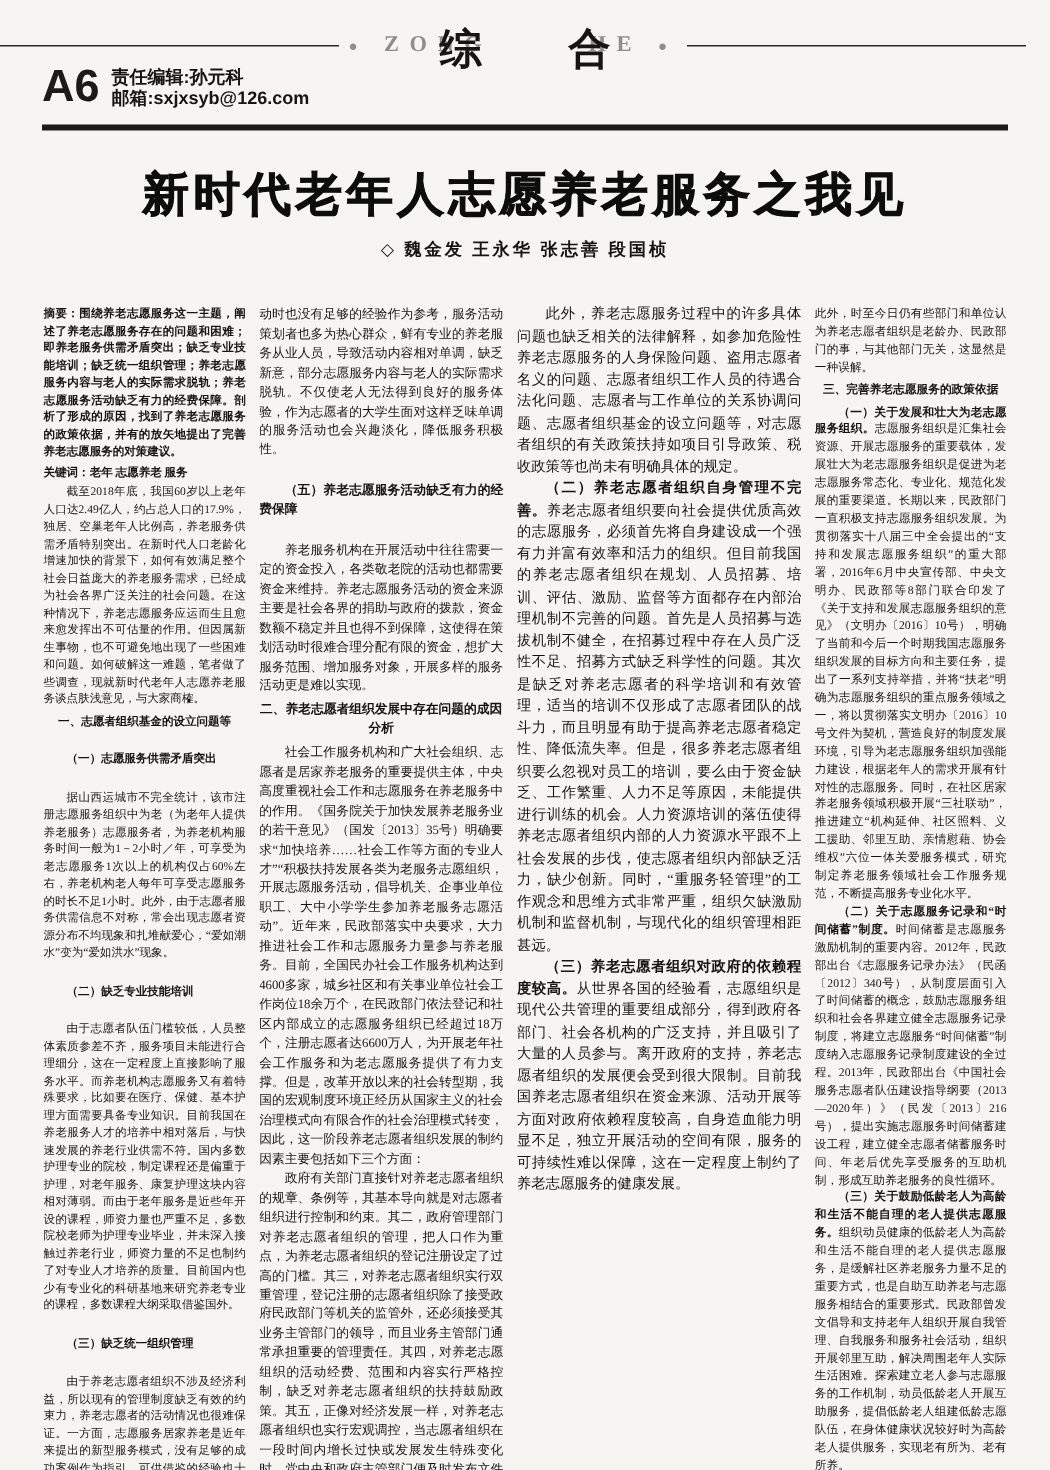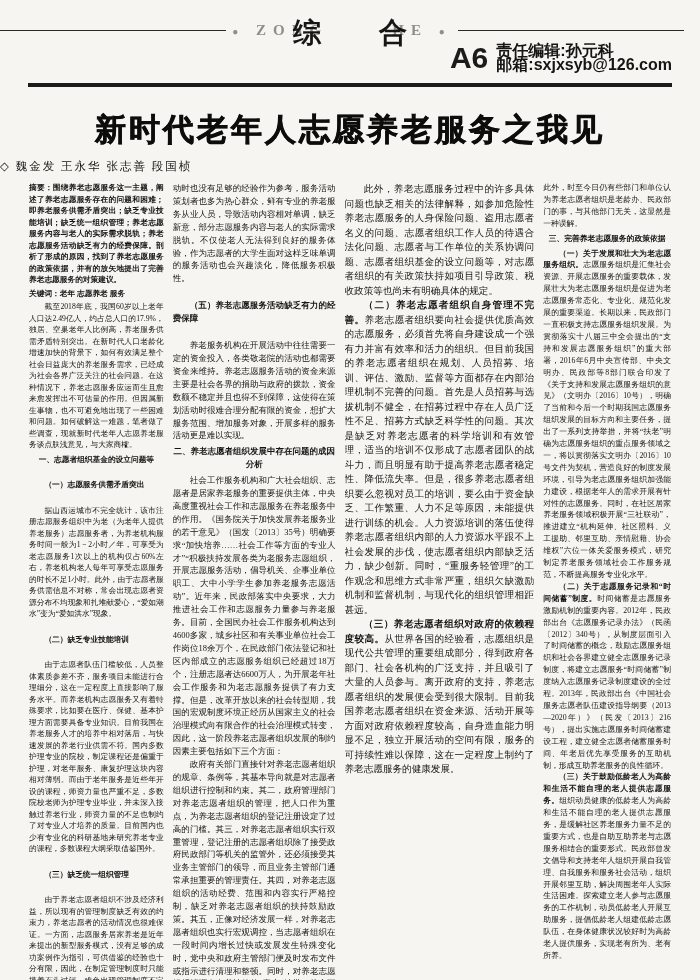--- a/index.html
+++ b/index.html
@@ -8,38 +8,38 @@
     font-family:"Liberation Serif","DejaVu Serif",serif;
     position:relative;overflow:hidden;
   }
   .page{position:absolute;inset:0;padding:14px 0 0 0;}
   
   .toprow{display:flex;align-items:center;margin:8px 16px 0 0;}
   .rule{flex:1;border-top:1.5px solid #2a2a28;height:0;}
   .pinyin{color:#8f8e8b;font-size:15px;letter-spacing:7px;font-weight:700;padding:0 6px;white-space:nowrap;}
   .dot{color:#8f8e8b;font-size:10px;}
   .pygap{width:52px;}
-  .hdr{display:flex;justify-content:flex-end;align-items:flex-end;padding:2px 28px 6px 28px;}
+  .hdr{display:flex;justify-content:flex-start;align-items:flex-end;padding:2px 28px 6px 28px;}
   .hdr-left{display:flex;align-items:center;gap:8px;}
   .pageno{font-size:30px;font-weight:900;font-family:"Liberation Sans","DejaVu Sans",sans-serif;color:#1c1b1a;}
-  .edlines{font-size:16px;font-weight:700;line-height:14px;font-family:"Liberation Sans",sans-serif;}
+  .edlines{font-size:12px;font-weight:700;line-height:14px;font-family:"Liberation Sans",sans-serif;}
   .secname{font-size:28px;font-weight:900;letter-spacing:58px;text-indent:58px;margin-top:-6px;white-space:nowrap;}
   .hdr-center{position:absolute;left:50%;transform:translateX(-50%);top:20px;text-align:center;}
   .hdr-right{text-align:right;}
   .masthead{font-size:26px;font-weight:900;font-style:italic;letter-spacing:9px;font-family:"Liberation Serif",serif;white-space:nowrap;}
   .dateline{font-size:10.5px;font-weight:700;margin-top:3px;font-family:"Liberation Sans",sans-serif;}
   .bigbar{height:4px;background:#1c1b1a;margin:2px 28px 0 28px;}
   
   .title{
     text-align:center;font-size:31px;font-weight:900;letter-spacing:3px;
     margin:22px 0 6px 0;color:#0d0d0c;
     font-family:"Liberation Sans","DejaVu Sans",sans-serif;
     -webkit-text-stroke:.6px #0d0d0c;
   }
-  .byline{text-align:left;font-size:11.5px;font-weight:400;letter-spacing:2px;margin:8px 0 8px 0;}
+  .byline{text-align:center;font-size:11.5px;font-weight:700;letter-spacing:2px;margin:8px 0 29px 0;}
   
   .cols{display:flex;gap:9px;padding:0 29px;}
   .col{position:relative;height:802px;overflow:hidden;text-align:justify;}
   .col:nth-child(1){width:135px;font-size:7.7px;line-height:11.5px;}
   .col:nth-child(2){width:163px;font-size:8.5px;line-height:12.9px;}
   .col:nth-child(3){width:190px;font-size:9.6px;line-height:14.5px;}
   .col:nth-child(4){width:128px;font-size:7.8px;line-height:11.9px;}
   .blk{margin:0;text-align:justify;}
   .abs{font-weight:700;}
   .kw{font-weight:700;margin:2px 0;}

